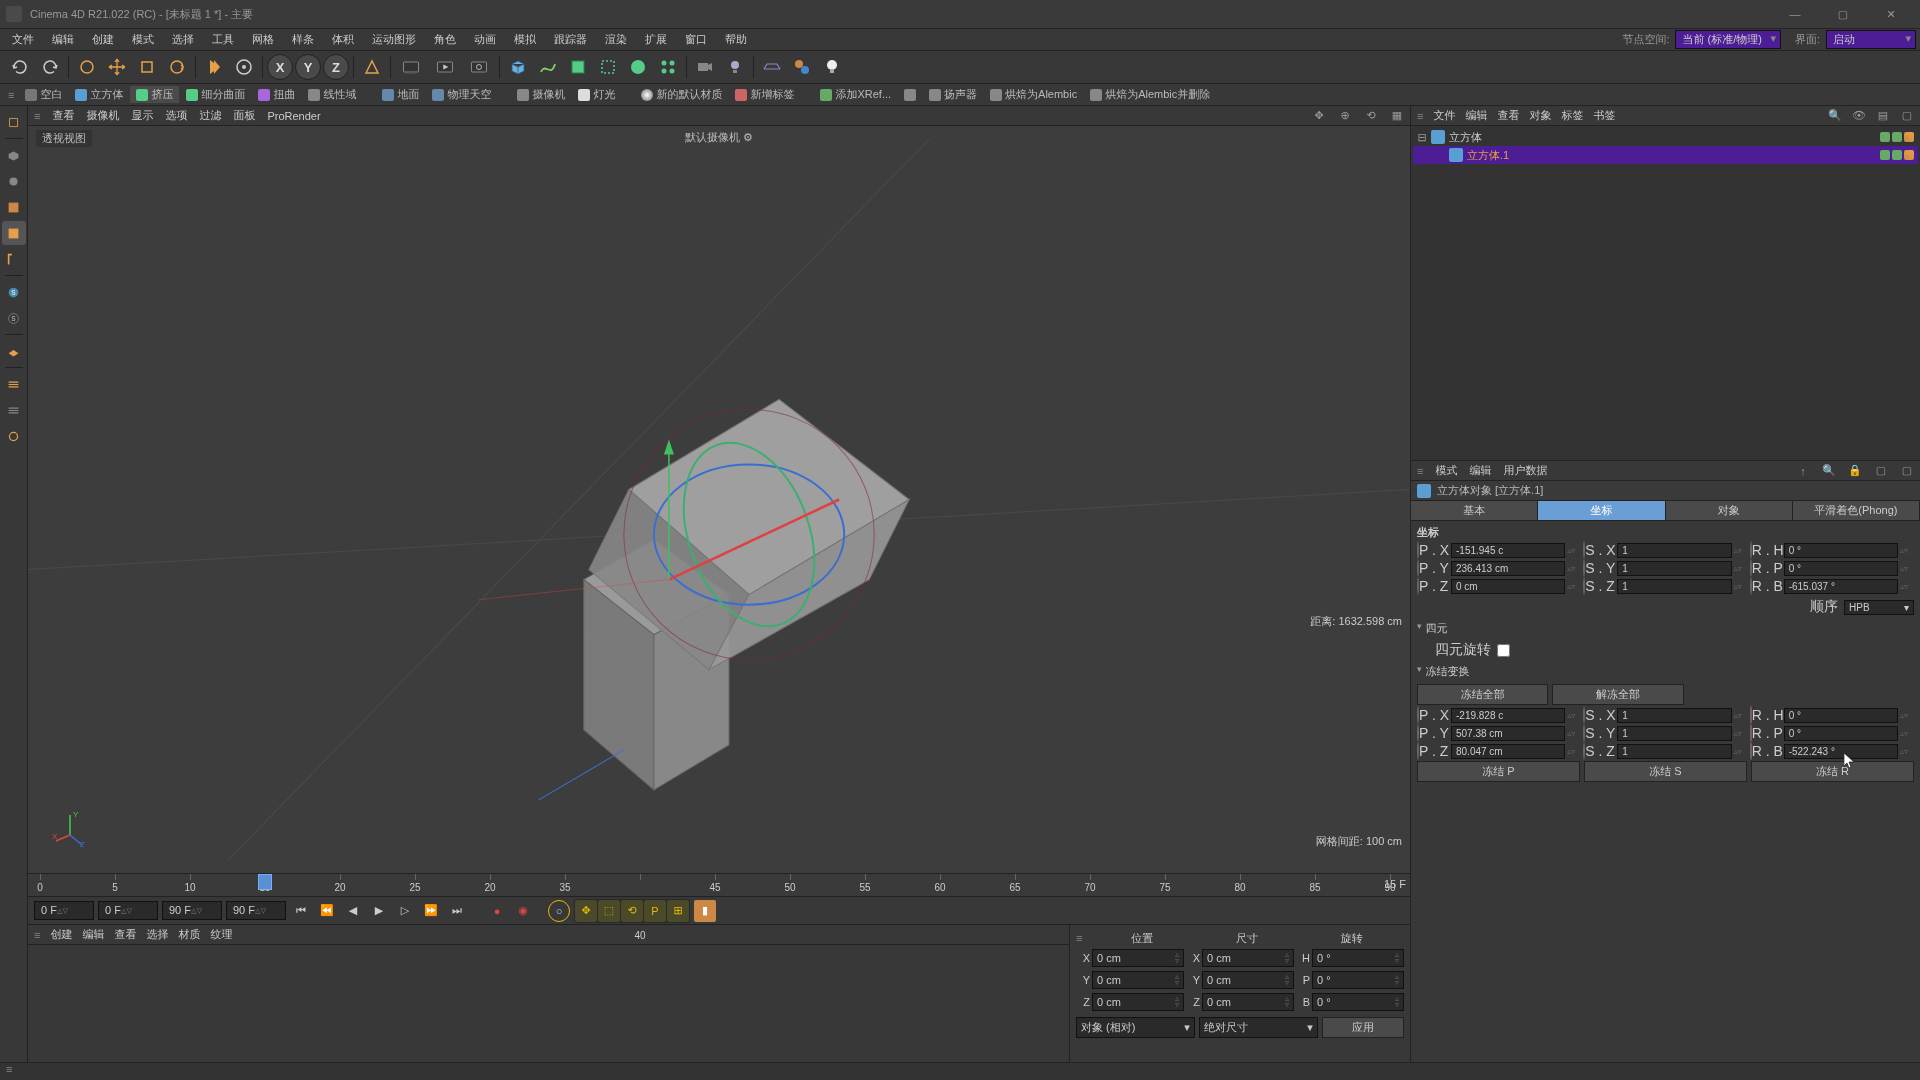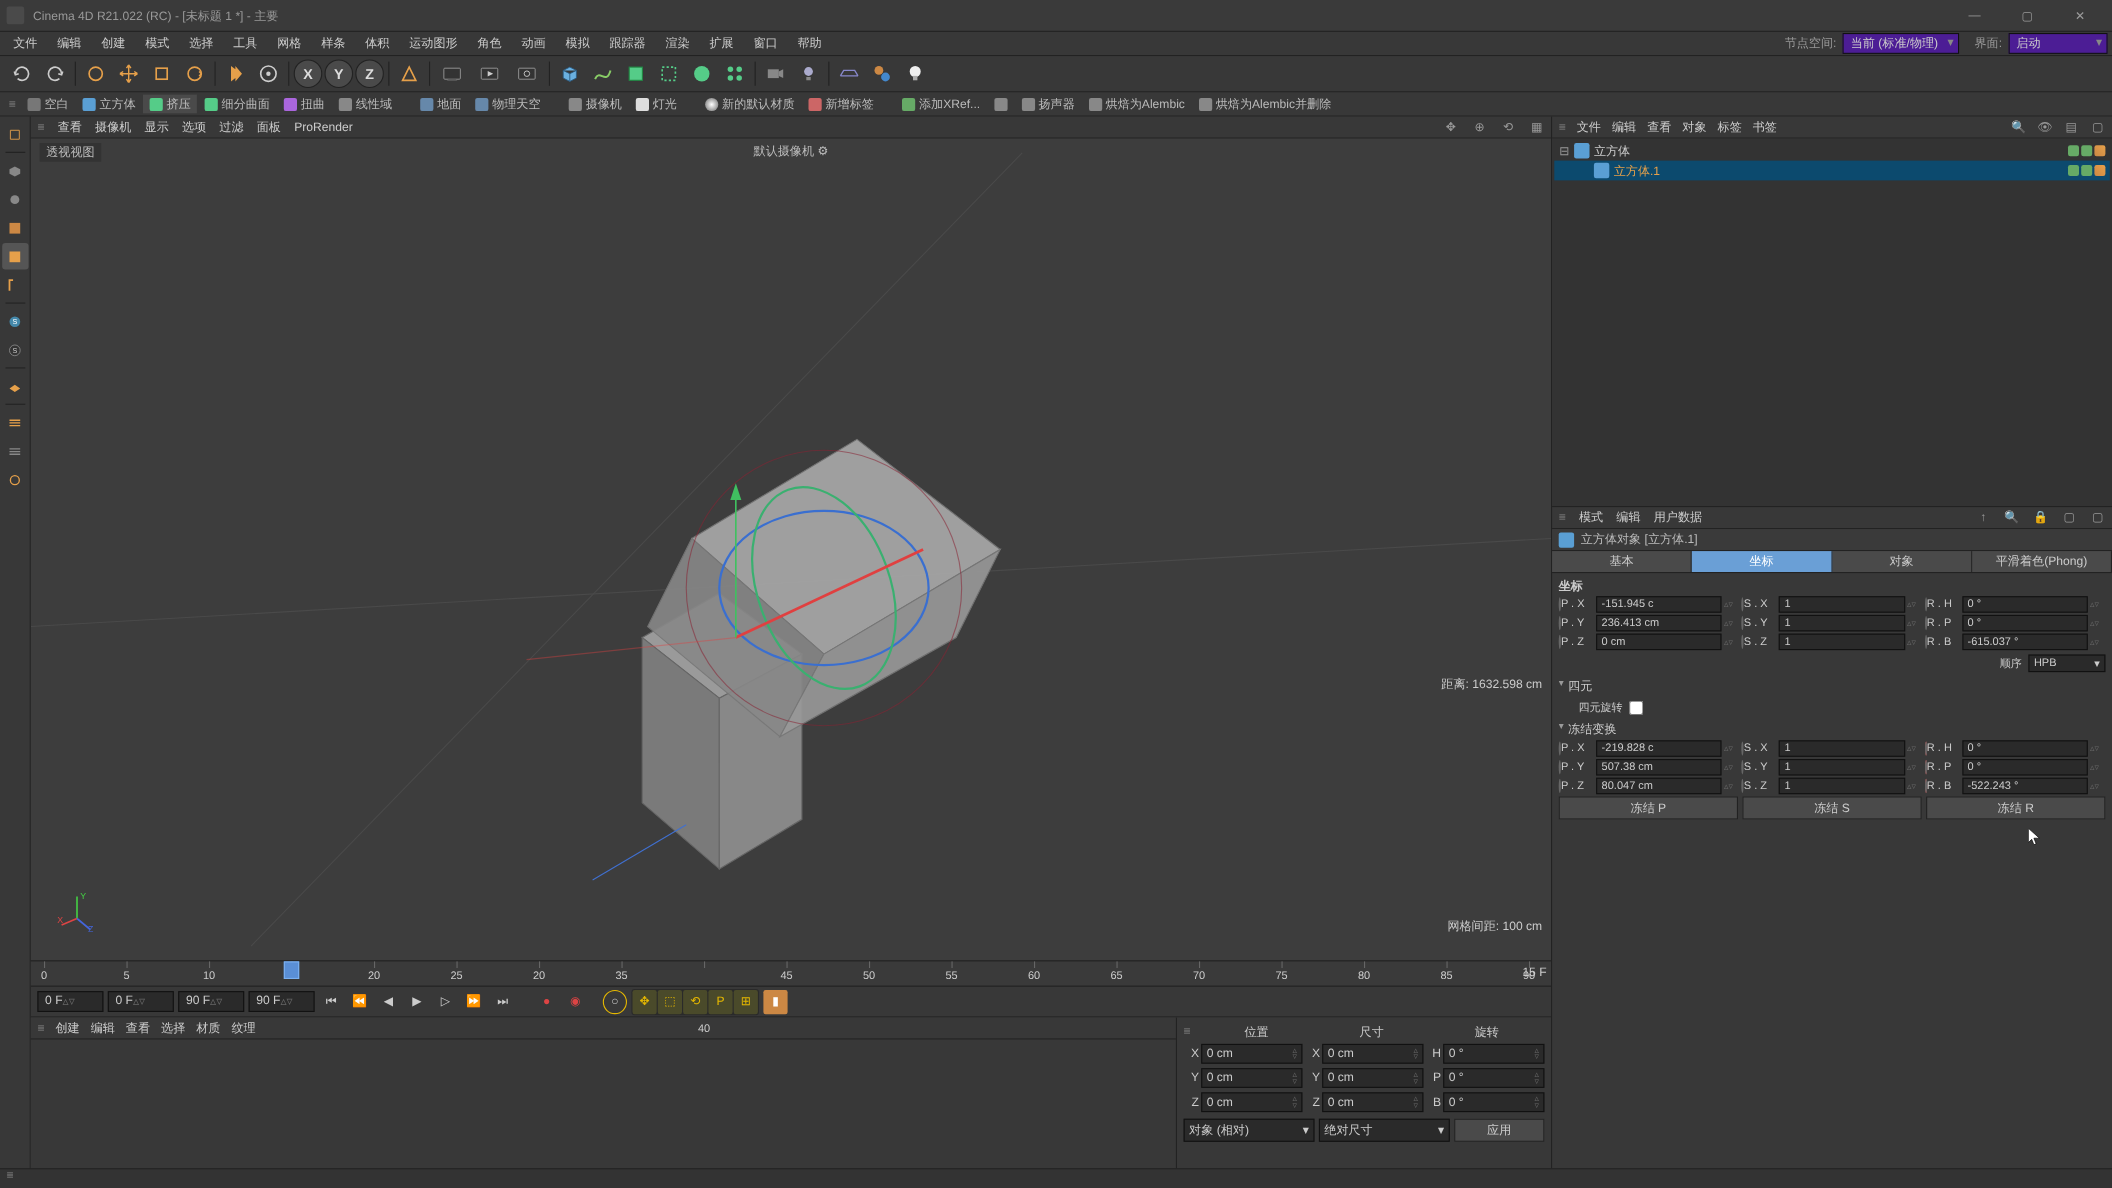--- a/index.html
+++ b/index.html
@@ -65,39 +65,39 @@
 .coord-input{flex:1;background:#2a2a2a;border:1px solid #111;padding:2px 4px;color:#ccc;display:flex;justify-content:space-between;align-items:center;position:relative}
 .coord-input .spinner{color:#666;font-size:8px;line-height:6px}
 .coord-btn-row{display:flex;gap:4px;margin-top:4px}
 .coord-btn{flex:1;background:#4a4a4a;border:1px solid #222;padding:2px;text-align:center;color:#ccc}
 .right-col{width:510px;background:#383838;display:flex;flex-direction:column;border-left:1px solid #222}
 .obj-panel{height:355px;display:flex;flex-direction:column;border-bottom:1px solid #222}
 .obj-header{height:20px;display:flex;align-items:center;padding:0 6px;gap:10px;border-bottom:1px solid #222}
 .obj-header .spacer{flex:1}
 .obj-tree{flex:1;background:#333;padding:2px;overflow:auto}
 .tree-row{display:flex;align-items:center;height:18px;gap:4px;padding-left:4px}
-.tree-row.selected{background:#0c4a6e}
+.tree-row.selected{background:#4c1d95}
 .tree-indent{width:14px}
 .tree-expand{width:10px;color:#999;text-align:center}
 .tree-icon{width:14px;height:14px;background:#5a9fd4;border-radius:2px}
 .tree-name{color:#ccc}
 .tree-name.active{color:#e6a04a}
 .tree-tags{margin-left:auto;display:flex;gap:2px;padding-right:4px}
 .tag-dot{width:10px;height:10px;border-radius:2px}
 .attr-panel{flex:1;display:flex;flex-direction:column;overflow:hidden}
 .attr-header{height:20px;display:flex;align-items:center;padding:0 6px;gap:12px;border-bottom:1px solid #222}
 .attr-title-row{height:20px;display:flex;align-items:center;padding:0 6px;gap:6px;background:#3a3a3a;border-bottom:1px solid #222}
 .attr-obj-icon{width:14px;height:14px;background:#5a9fd4;border-radius:2px}
 .attr-tabs{height:20px;display:flex;border-bottom:1px solid #222}
 .attr-tab{flex:1;display:flex;align-items:center;justify-content:center;background:#4a4a4a;border-right:1px solid #222;color:#ccc;cursor:pointer}
 .attr-tab.active{background:#6a9fd6;color:#fff}
 .attr-body{flex:1;overflow:auto;padding:2px 6px}
 .attr-section-title{color:#ccc;padding:2px 0;font-weight:bold}
 .attr-grid{display:grid;grid-template-columns:32px 1fr 14px 32px 1fr 14px 32px 1fr 14px;gap:2px;align-items:center;margin-bottom:2px}
-.attr-label{color:#ccc;font-size:10px;white-space:nowrap}
+.attr-label{color:#ccc;font-size:14px;white-space:nowrap}
 .attr-key{width:10px;height:10px;border-radius:50%;border:1px solid #666}
 .attr-key.on{background:#c44}
 .attr-input{background:#2a2a2a;border:1px solid #111;padding:1px 4px;color:#ccc;font-size:10px;min-width:0;display:flex;justify-content:space-between}
 .attr-collapse{display:flex;align-items:flex-start;gap:4px;padding:3px 0;color:#ccc;cursor:pointer}
 .attr-collapse::before{content:"▾";color:#999;font-size:9px}
 .attr-row-flex{display:flex;align-items:center;gap:6px;padding:2px 0}
 .attr-btn{background:#4a4a4a;border:1px solid #222;padding:2px 8px;color:#ccc;text-align:center}
 .attr-btn-row{display:flex;gap:4px;margin:2px 0}
 .hb-icon{width:13px;height:13px}
 .statusbar{position:absolute;bottom:0;left:0;right:0;height:18px;background:#333;border-top:1px solid #222}
@@ -777,20 +777,25 @@
         <div class="attr-collapse">
             <span>四元</span>
           </div>
         <div class="attr-row-flex" style="padding-left:18px">
           <span class="attr-label">四元旋转</span>
           <input type="checkbox" style="accent-color: rgb(102, 102, 102);">
         </div>
         <div class="attr-collapse">
             <span>冻结变换</span>
           </div>
+        <div class="attr-btn-row">
+          <div class="attr-btn" style="flex:1">冻结全部</div>
+          <div class="attr-btn" style="flex:1">解冻全部</div>
+          <div style="flex:2"></div>
+        </div>
         <div id="attr-frows">
             <div class="attr-grid">
               <span class="attr-label"><span class="attr-key"></span> P . X</span>
               <div class="attr-input">-219.828 c</div>
               <span style="color:#666;font-size:8px">▵▿</span>
               <span class="attr-label"><span class="attr-key"></span> S . X</span>
               <div class="attr-input">1</div>
               <span style="color:#666;font-size:8px">▵▿</span>
               <span class="attr-label"><span class="attr-key on"></span> R . H</span>
               <div class="attr-input">0 °</div>

